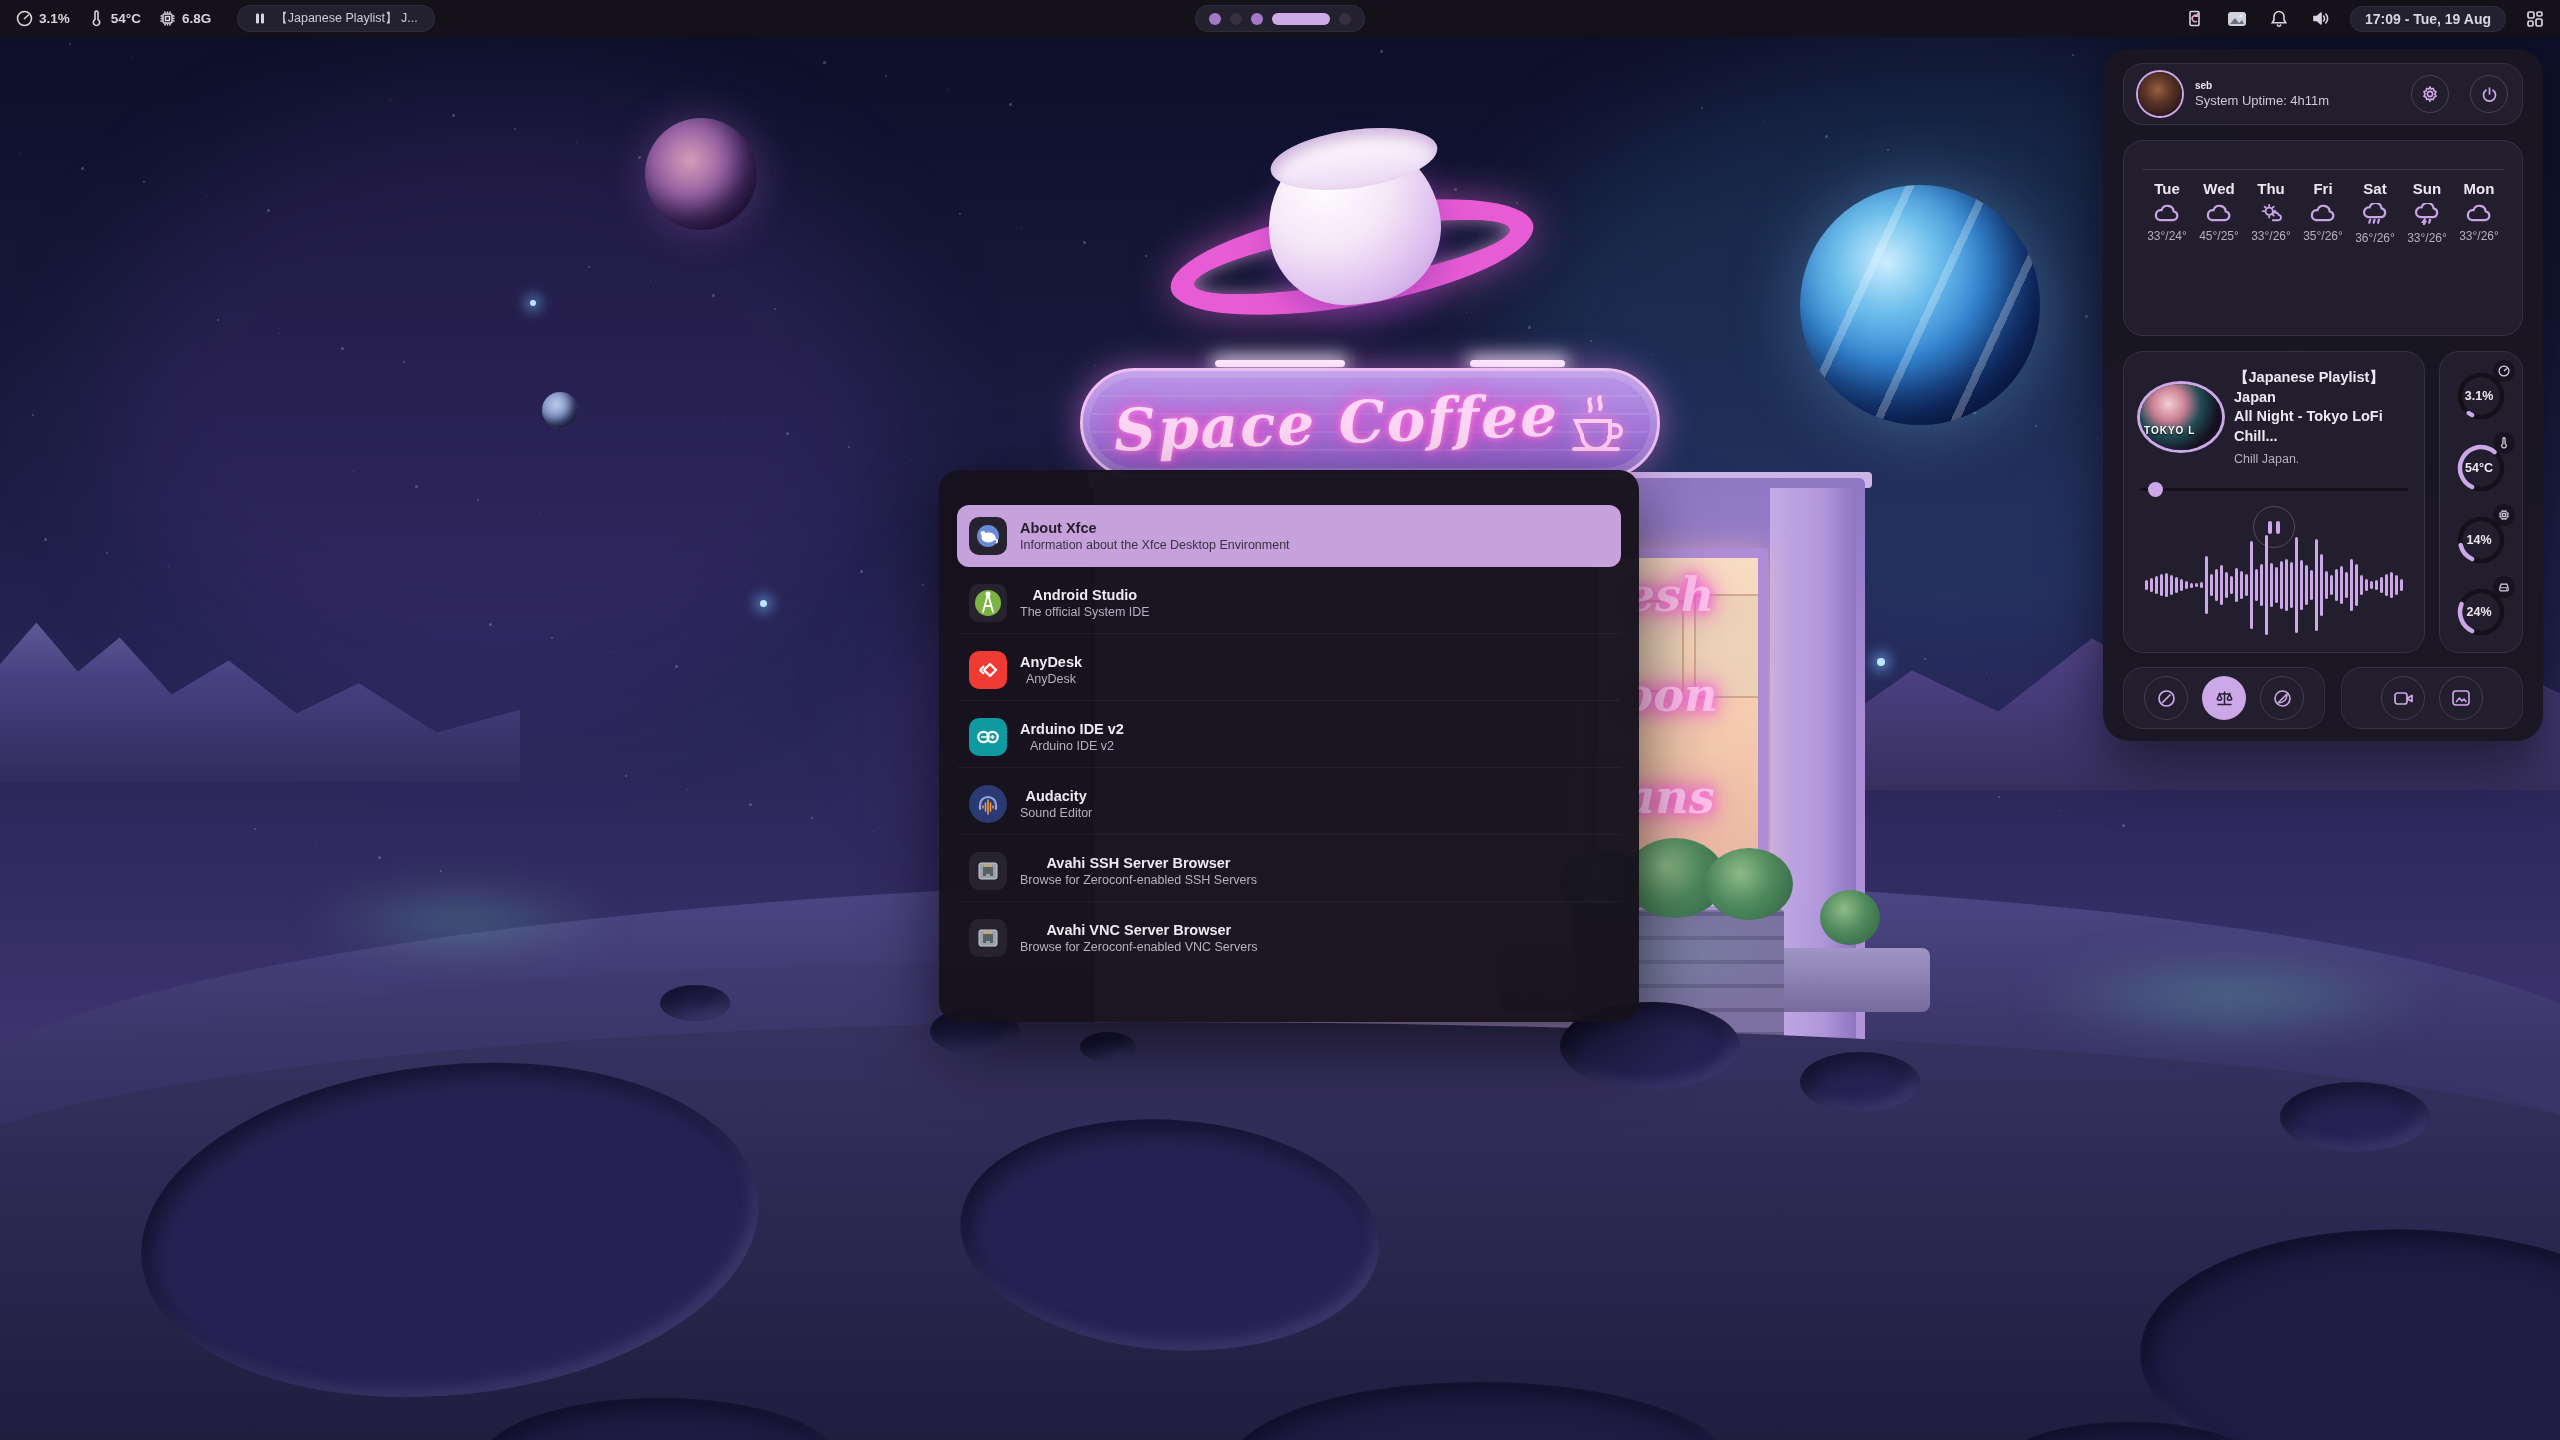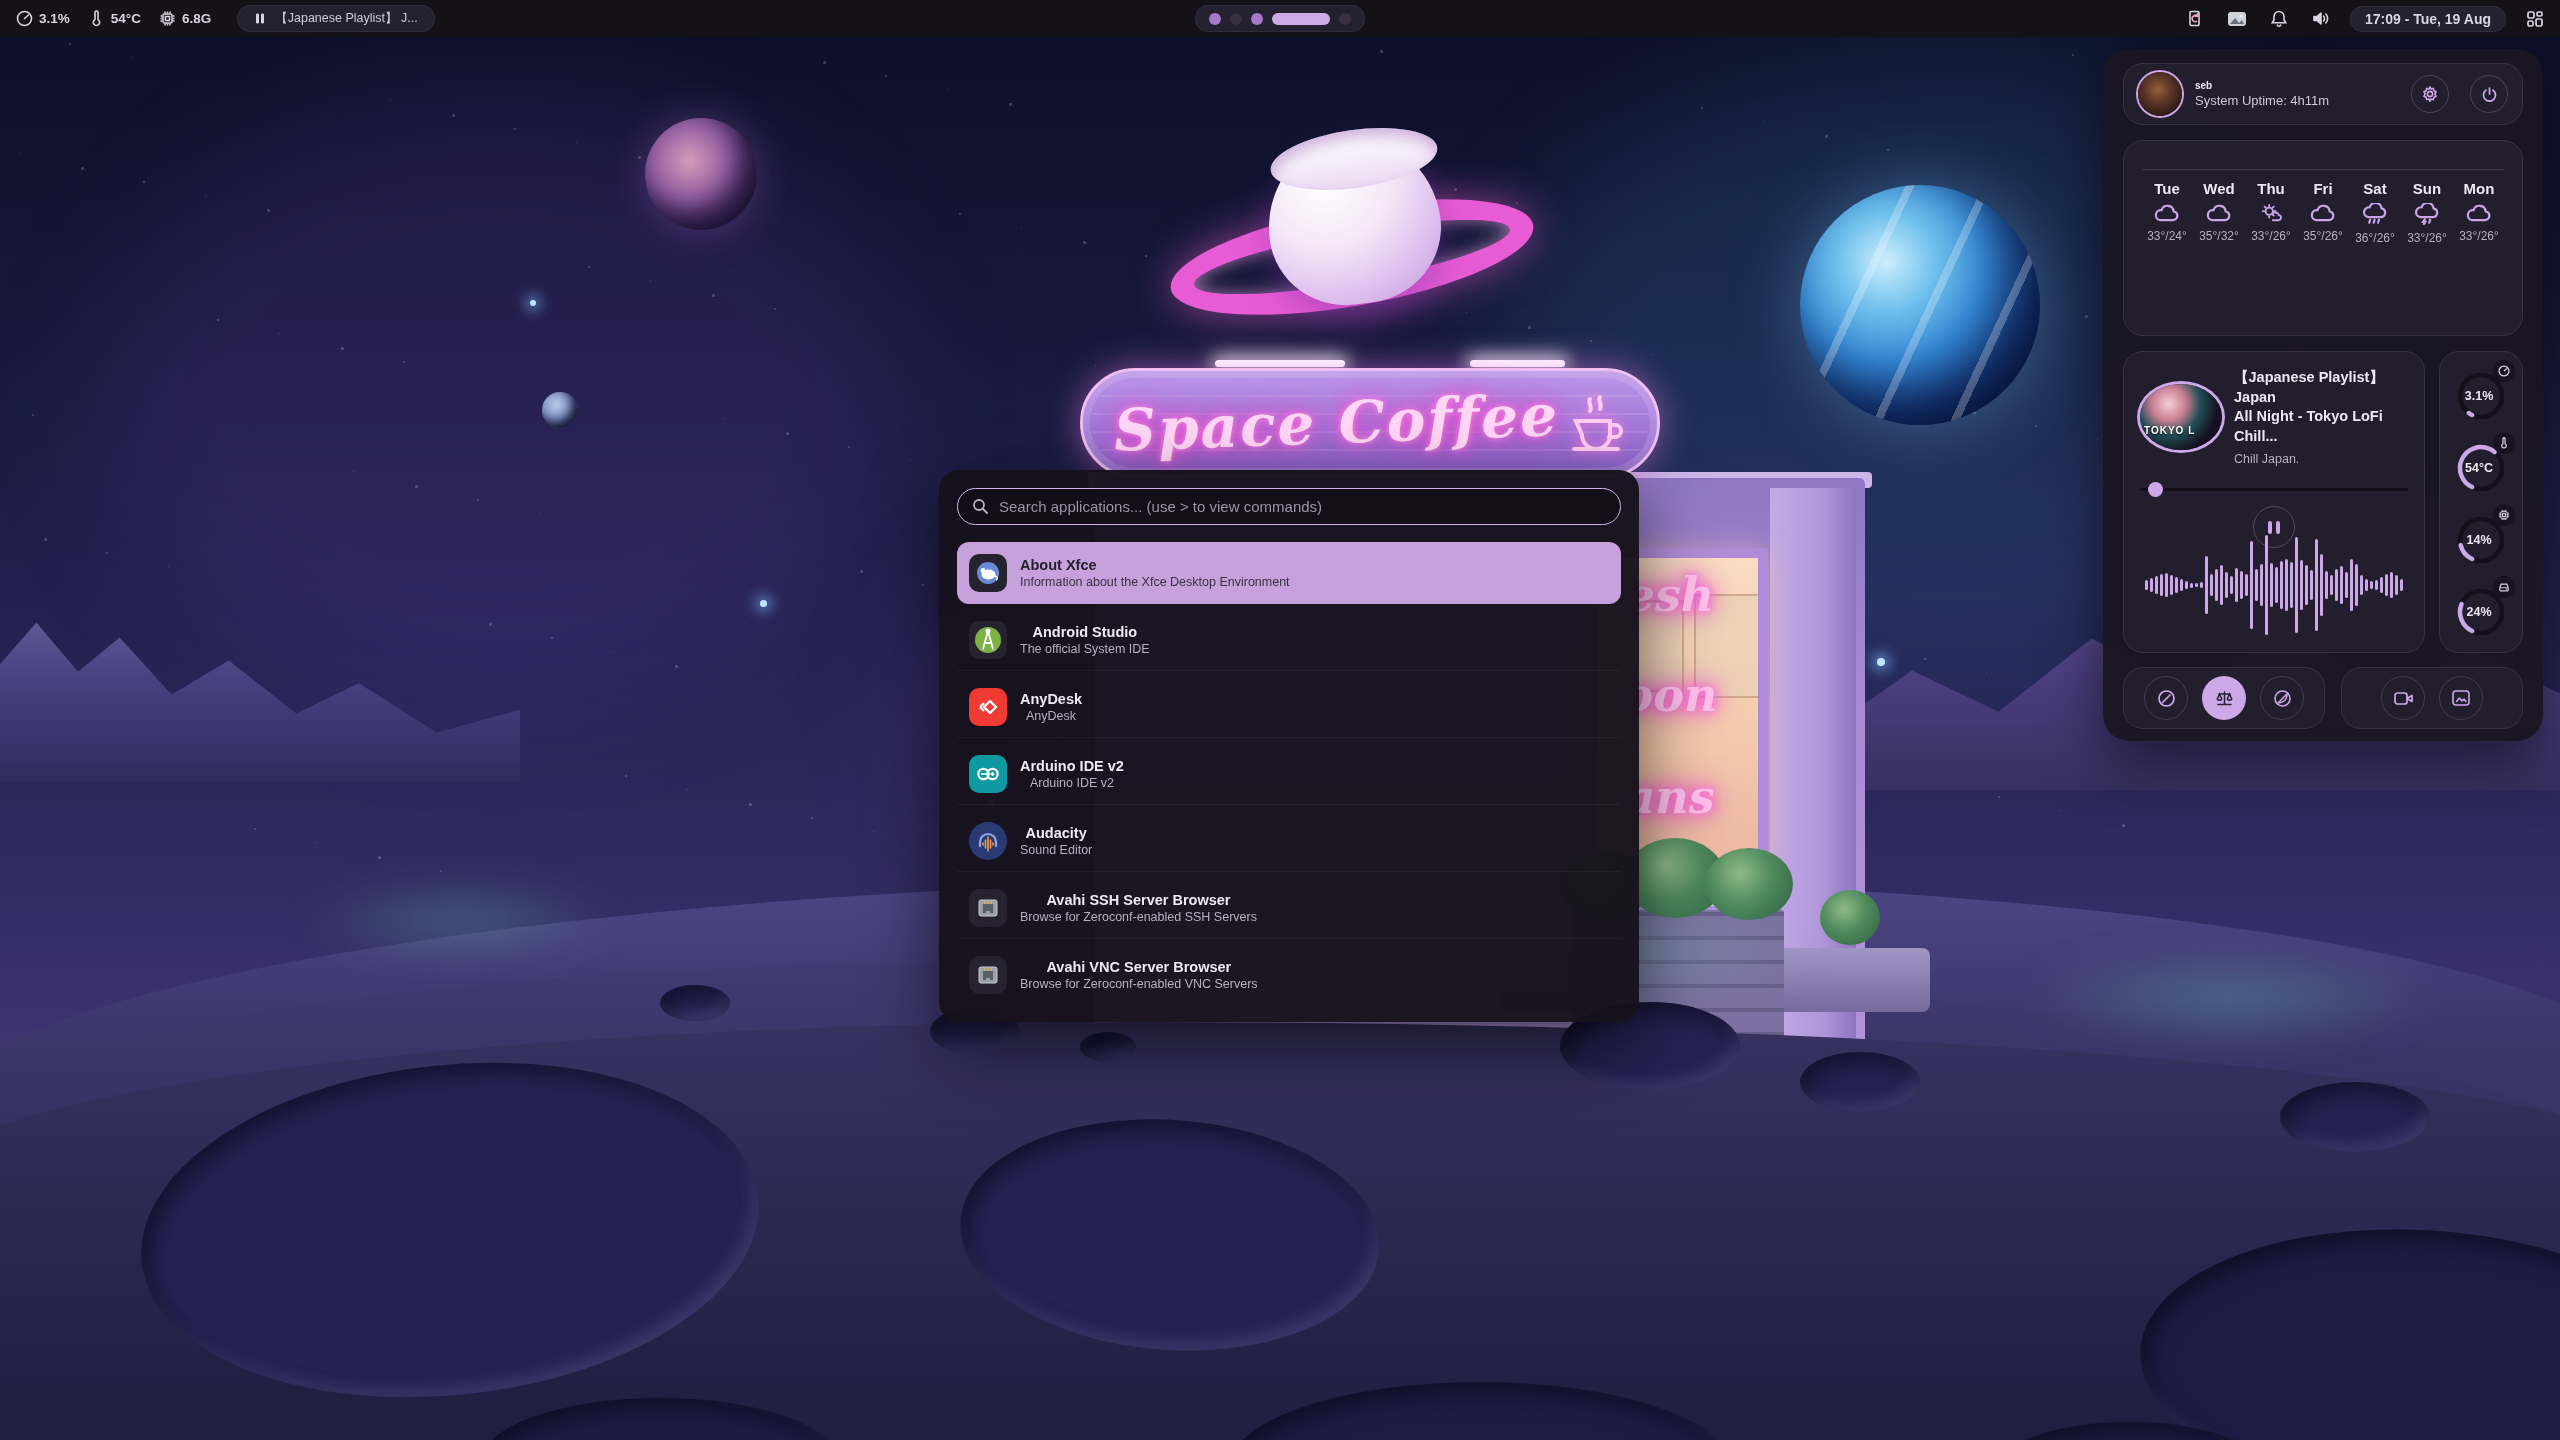--- a/index.html
+++ b/index.html
@@ -502,29 +502,20 @@
             <rect x="11" y="2" width="5" height="4" rx="1.5"></rect>
             <rect x="2" y="11" width="5" height="5" rx="1.5"></rect>
             <rect x="10" y="9" width="6" height="7" rx="1.5"></rect>
           </g>
         </svg>
     </span>
   </div>
 </div>
 
 <div id="launcher">
-  <div id="search-bar">
-    <svg width="17" height="17" viewBox="0 0 17 17">
-        <g fill="none" stroke="#b9b3c4" stroke-width="1.8" stroke-linecap="round">
-          <circle cx="7" cy="7" r="5"></circle>
-          <path d="M11 11 L15 15"></path>
-        </g>
-      </svg>
-    <input id="search-input" placeholder="Search applications... (use &gt; to view commands)" style="">
-  </div>
   <div id="app-list">
 
     <div class="app-row selected">
       <div class="app-icon">
         <svg width="30" height="30" viewBox="0 0 30 30">
             <circle cx="15" cy="15" r="11" fill="#6b8ad6"></circle>
             <ellipse cx="15.5" cy="16.5" rx="7" ry="5" fill="#fff"></ellipse>
             <circle cx="10" cy="12.5" r="2.4" fill="#fff"></circle>
             <path d="M22 18 c3 1 3 3 1 4" stroke="#fff" stroke-width="1.4" fill="none"></path>
           </svg>
@@ -671,21 +662,21 @@
         <svg width="26" height="20" viewBox="0 0 58 44">
             <path d="M14 38 h28 a10 10 0 0 0 2 -19.8 a14 14 0 0 0 -27.3 -2.4 A9.5 9.5 0 0 0 14 38 z" fill="none" stroke="#c9a5e8" stroke-width="5"></path>
           </svg>
         <span class="fc-temps">33°/24°</span>
       </div>
       <div class="fc-col">
         <span class="fc-day">Wed</span>
         <svg width="26" height="20" viewBox="0 0 58 44">
             <path d="M14 38 h28 a10 10 0 0 0 2 -19.8 a14 14 0 0 0 -27.3 -2.4 A9.5 9.5 0 0 0 14 38 z" fill="none" stroke="#c9a5e8" stroke-width="5"></path>
           </svg>
-        <span class="fc-temps">35°/32°</span>
+        <span class="fc-temps">45°/25°</span>
       </div>
       <div class="fc-col">
         <span class="fc-day">Thu</span>
         <svg width="24" height="20" viewBox="0 0 44 44">
             <g fill="none" stroke="#c9a5e8" stroke-width="4" stroke-linecap="round">
               <circle cx="18" cy="18" r="8"></circle>
               <path d="M18 4 v3 M18 29 v3 M4 18 h3 M29 18 h3 M8 8 l2.2 2.2 M25.8 25.8 l2.2 2.2 M28 8 l-2.2 2.2"></path>
               <path d="M26 38 h12 a6 6 0 0 0 1 -11.9 a8 8 0 0 0 -14 -2" stroke-width="4"></path>
             </g>
           </svg>

